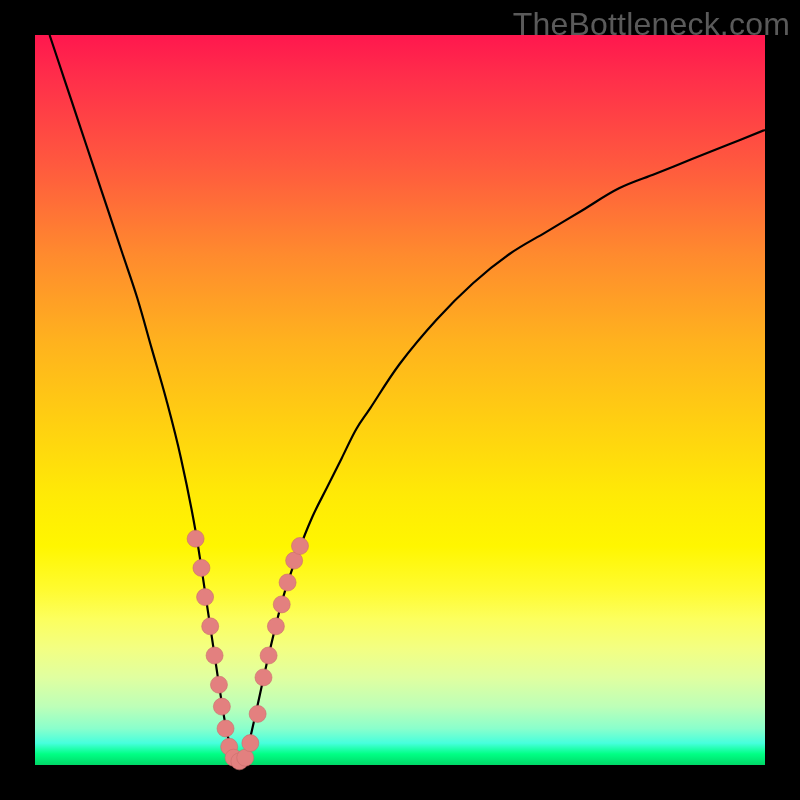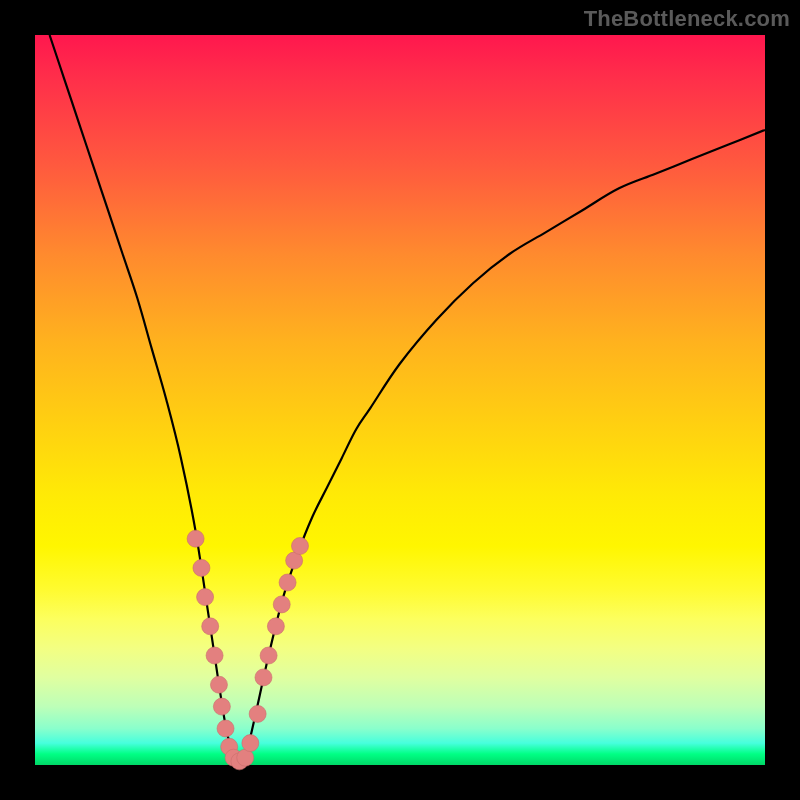--- a/index.html
+++ b/index.html
@@ -44,22 +44,22 @@
       #47ffdd 97%,
       #00ff85 98.5%,
       #00d867 100%
     );
   }
   .watermark {
     position: absolute;
     top: 6px;
     right: 10px;
     color: #5a5a5a;
-    font-size: 22px;
-    font-weight: 700;
+    font-size: 32px;
+    font-weight: 400;
     letter-spacing: 0.2px;
   }
   svg.chart-svg {
     position: absolute;
     top: 0;
     left: 0;
   }
 </style>
 </head>
 <body>

